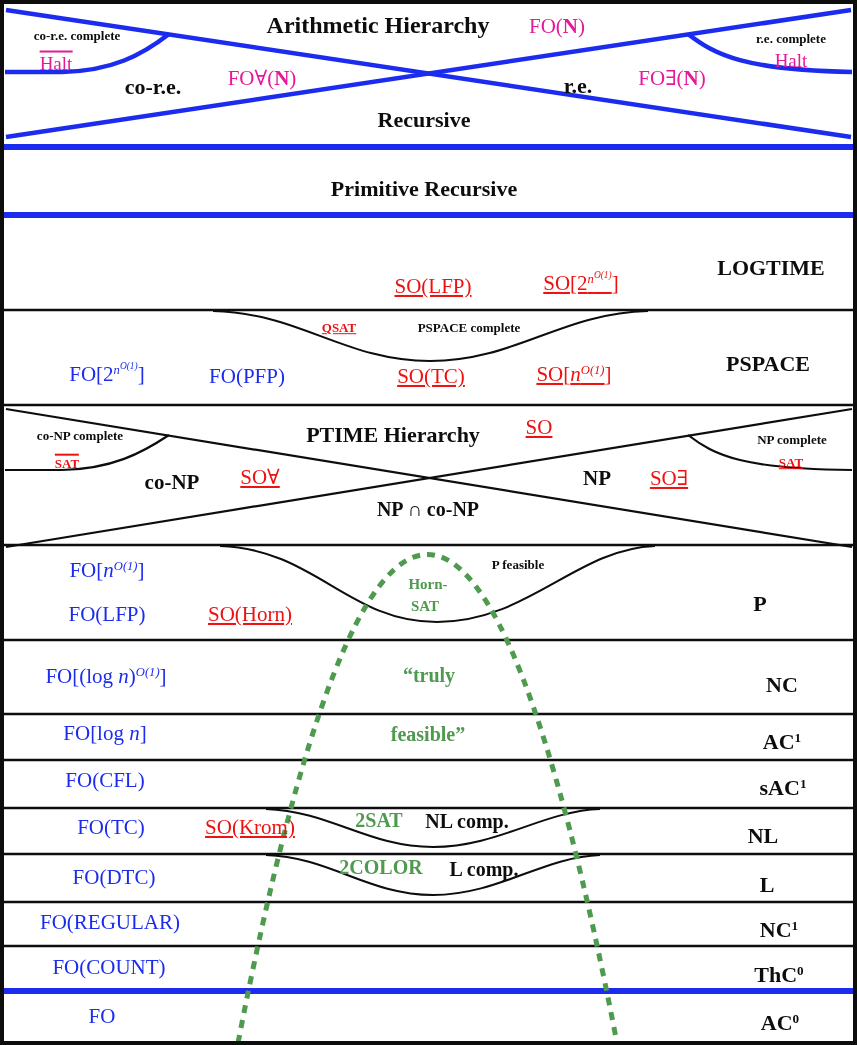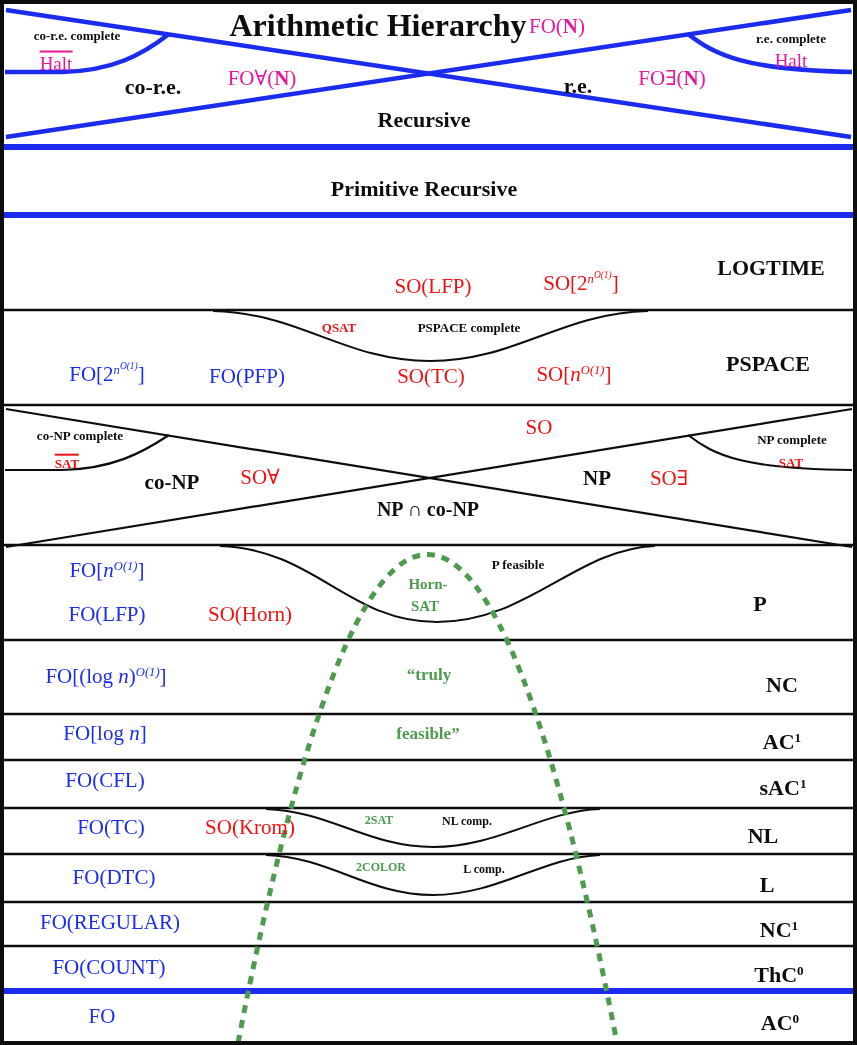--- a/index.html
+++ b/index.html
@@ -1,31 +1,31 @@
 <!DOCTYPE html>
 <html><head>
 <meta charset="utf-8">
 <style>
   html,body { margin:0; padding:0; background:#ffffff; }
   .stage { position:relative; width:857px; height:1045px; background:#ffffff; overflow:hidden;
            font-family:"Liberation Serif","DejaVu Serif",serif; color:#0d0d0d; }
   svg.layer { position:absolute; left:0; top:0; }
   .lb { position:absolute; transform:translate(-50%,-50%); white-space:nowrap; line-height:1.05; }
-  .b24 { font-weight:bold; font-size:32px; }
+  .b24 { font-weight:bold; font-size:24px; }
   .b22 { font-weight:bold; font-size:22px;margin-top:8px; }
   .b21 { font-weight:bold; font-size:21px; }
   .b20 { font-weight:bold; font-size:20px; }
-  .b19 { font-weight:bold; font-size:17px; }
+  .b19 { font-weight:bold; font-size:20px; }
   .b17 { font-weight:bold; font-size:13px; }
-  .b16 { font-weight:bold; font-size:12px; }
+  .b16 { font-weight:bold; font-size:20px; }
   .b15 { font-weight:bold; font-size:15px; }
   .f21 { font-size:21px; }
   .f19 { font-size:19px; }
   .blue { color:#1b2cee; }
-  .red  { color:#ee1111; }
+  .red  { color:#ee1111;text-decoration:underline; }
   .mag  { color:#e6189b; }
   .grn  { color:#4e9a4e; }
   .sup  { font-size:60%; position:relative; top:-0.55em; }
   .sup2 { font-size:75%; position:relative; top:-0.5em; }
   i { font-style:italic; }
   .ovl { display:inline-block; border-top:2px solid currentColor; padding-top:1px; }
 </style>
 </head>
 <body>
 
@@ -92,20 +92,21 @@
   <span class="lb f21 red" style="left:581px;top:283px"><span>SO[2</span><span class="sup"><i>n</i><span class="sup2"><i>O(1)</i></span></span><span>]</span></span>
 
   <span class="lb b17 red" style="left:339px;top:328px">QSAT</span>
   <span class="lb b17" style="left:469px;top:328px">PSPACE complete</span>
   <span class="lb b22" style="left:768px;top:356px">PSPACE</span>
   <span class="lb f21 blue" style="left:107px;top:374px"><span>FO[2</span><span class="sup"><i>n</i><span class="sup2"><i>O(1)</i></span></span><span>]</span></span>
   <span class="lb f21 blue" style="left:247px;top:376px">FO(PFP)</span>
   <span class="lb f21 red" style="left:431px;top:376px">SO(TC)</span>
   <span class="lb f21 red" style="left:574px;top:374px"><span>SO[</span><i>n</i><span class="sup"><i>O(1)</i></span><span>]</span></span>
 
+  <span class="lb b22" style="left:393px;top:427px">PTIME Hierarchy</span>
   <span class="lb f21 red" style="left:539px;top:427px">SO</span>
   <span class="lb b17" style="left:80px;top:436px">co-NP complete</span>
   <span class="lb b17 red" style="left:67px;top:462px"><span class="ovl">SAT</span></span>
   <span class="lb b21" style="left:172px;top:482px">co-NP</span>
   <span class="lb f21 red" style="left:260px;top:477px">SO∀</span>
   <span class="lb b21" style="left:597px;top:478px">NP</span>
   <span class="lb f21 red" style="left:669px;top:478px">SO∃</span>
   <span class="lb b17" style="left:792px;top:440px">NP complete</span>
   <span class="lb b17 red" style="left:791px;top:463px">SAT</span>
   <span class="lb b20" style="left:428px;top:509px">NP ∩ co-NP</span>

